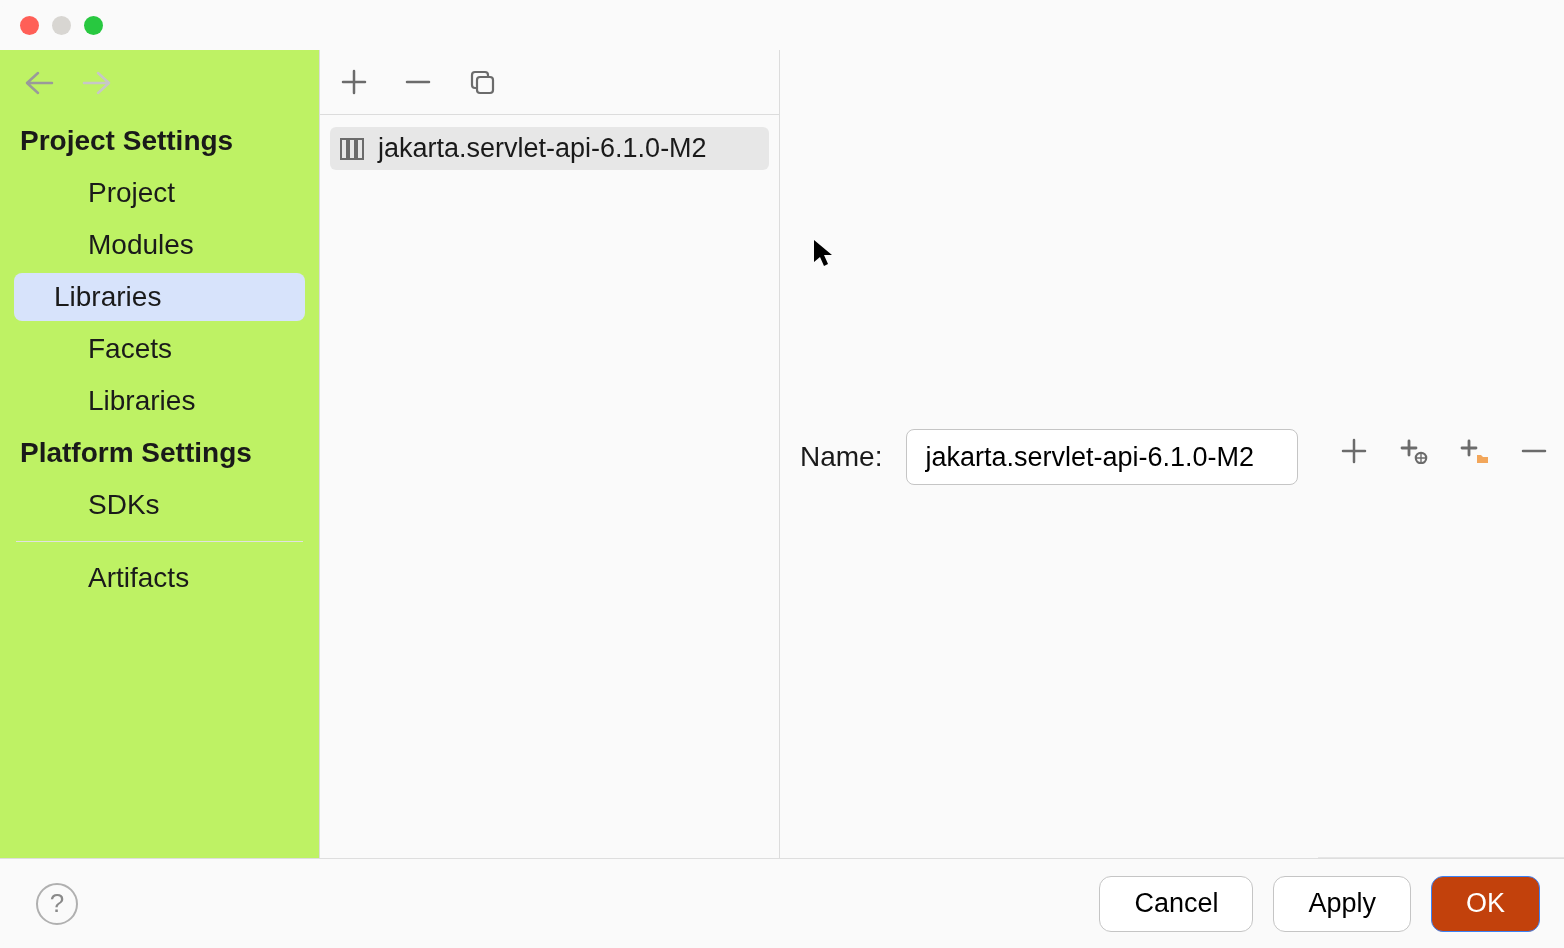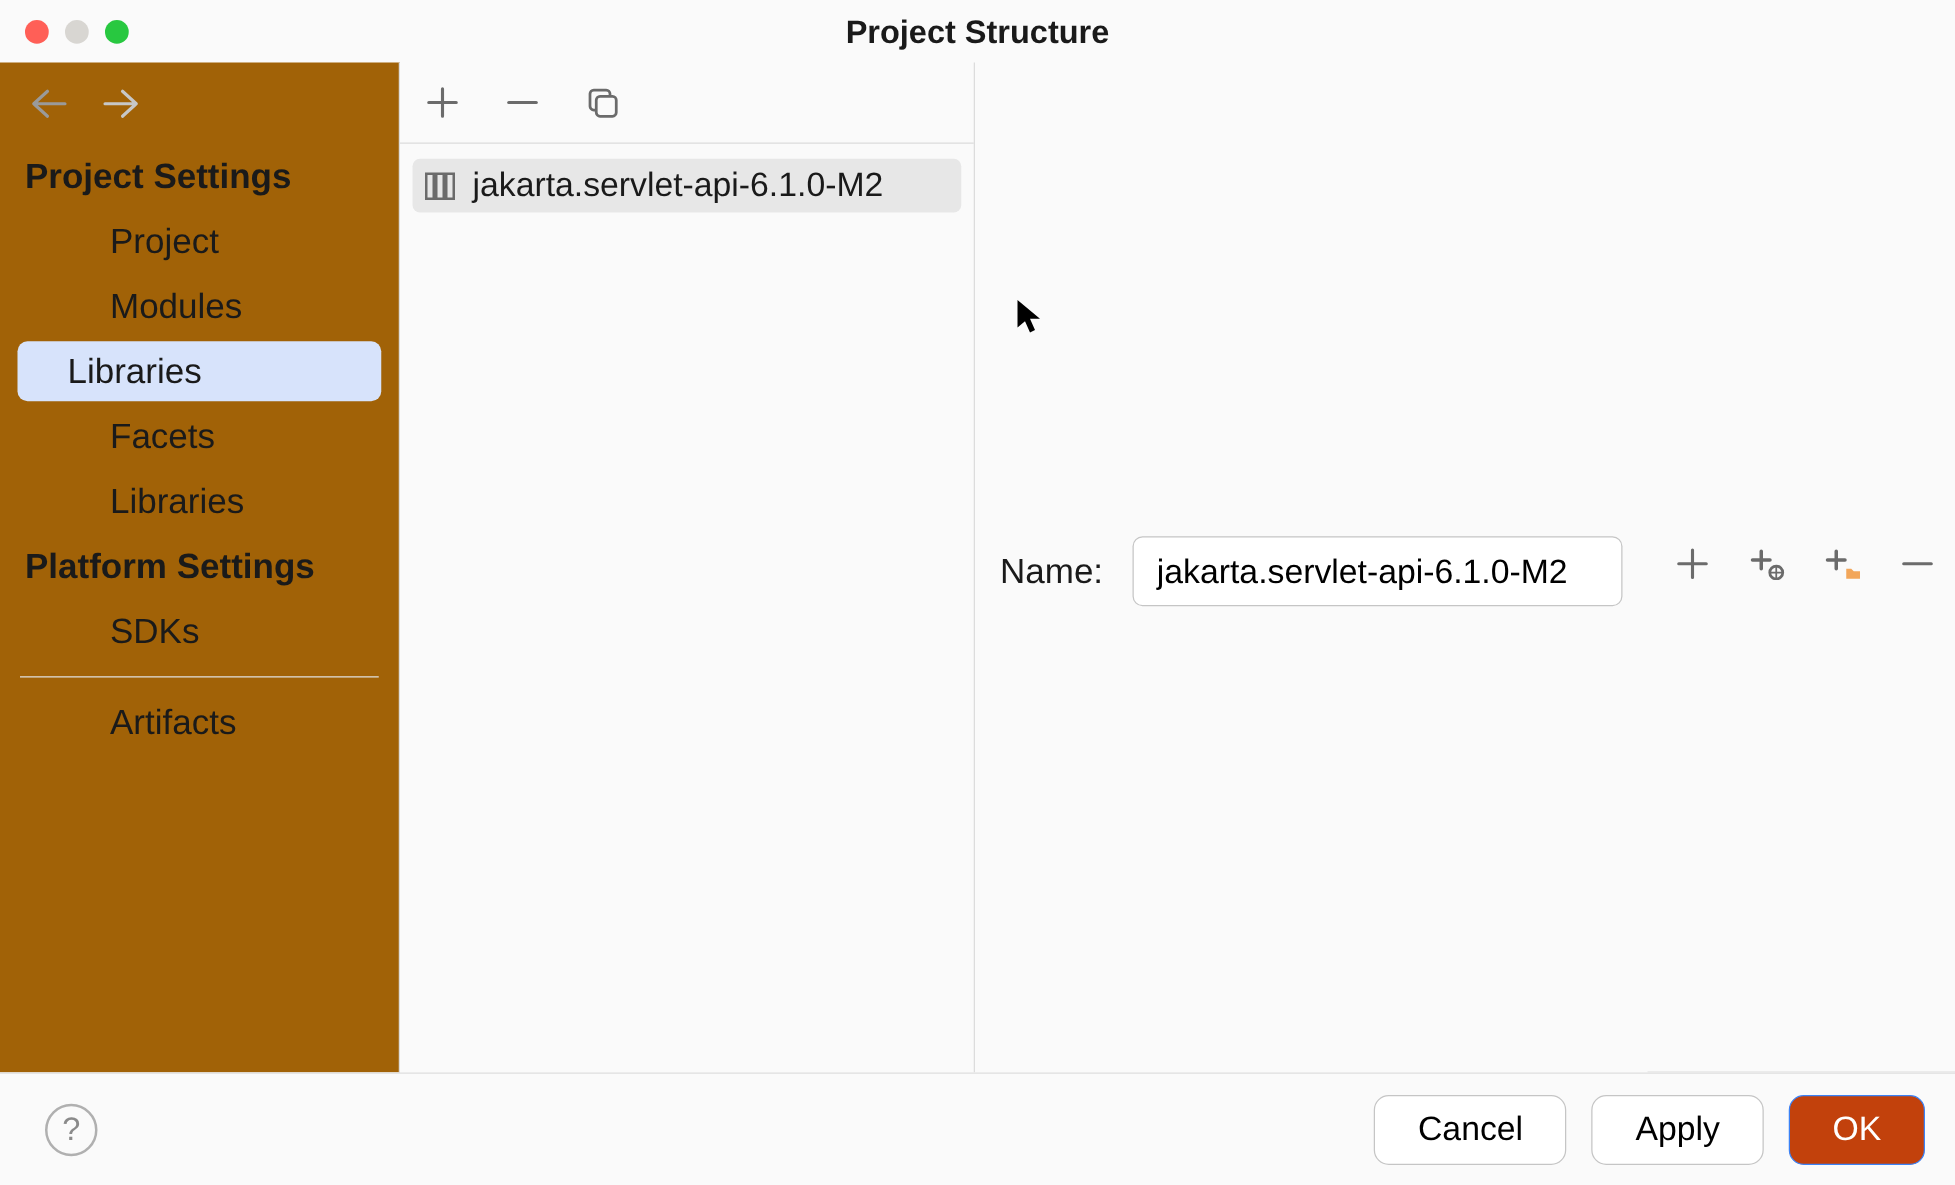--- a/index.html
+++ b/index.html
@@ -48,21 +48,21 @@
       display: flex;
       min-height: 0;
     }
     
     .sidebar {
       width: 320px;
       flex: 0 0 320px;
       border-right: 1px solid #dcdcdc;
       display: flex;
       flex-direction: column;
-      background: #a16207;
+      background: #bef264;
     }
     .navrow {
       height: 65px;
       display: flex;
       align-items: center;
       gap: 28px;
       padding-left: 24px;
       color: #888;
     }
     .arrow { width: 30px; height: 30px; display:inline-flex; align-items:center; justify-content:center; }
@@ -229,21 +229,20 @@
 <body>
 
 <div class="window">
 
   <div class="titlebar">
     <div class="traffic">
       <div class="dot red"></div>
       <div class="dot yellow"></div>
       <div class="dot green"></div>
     </div>
-    <div class="title">Project Structure</div>
   </div>
 
   <div class="body">
 
     <div class="sidebar">
       <div class="navrow">
         <span class="arrow">
           <svg width="30" height="24" viewBox="0 0 30 24">
               <path d="M14 2 L3 12 L14 22 M3 12 H28" stroke="#9a9a9a" stroke-width="2.5" fill="none" stroke-linecap="round" stroke-linejoin="round"></path>
             </svg>

